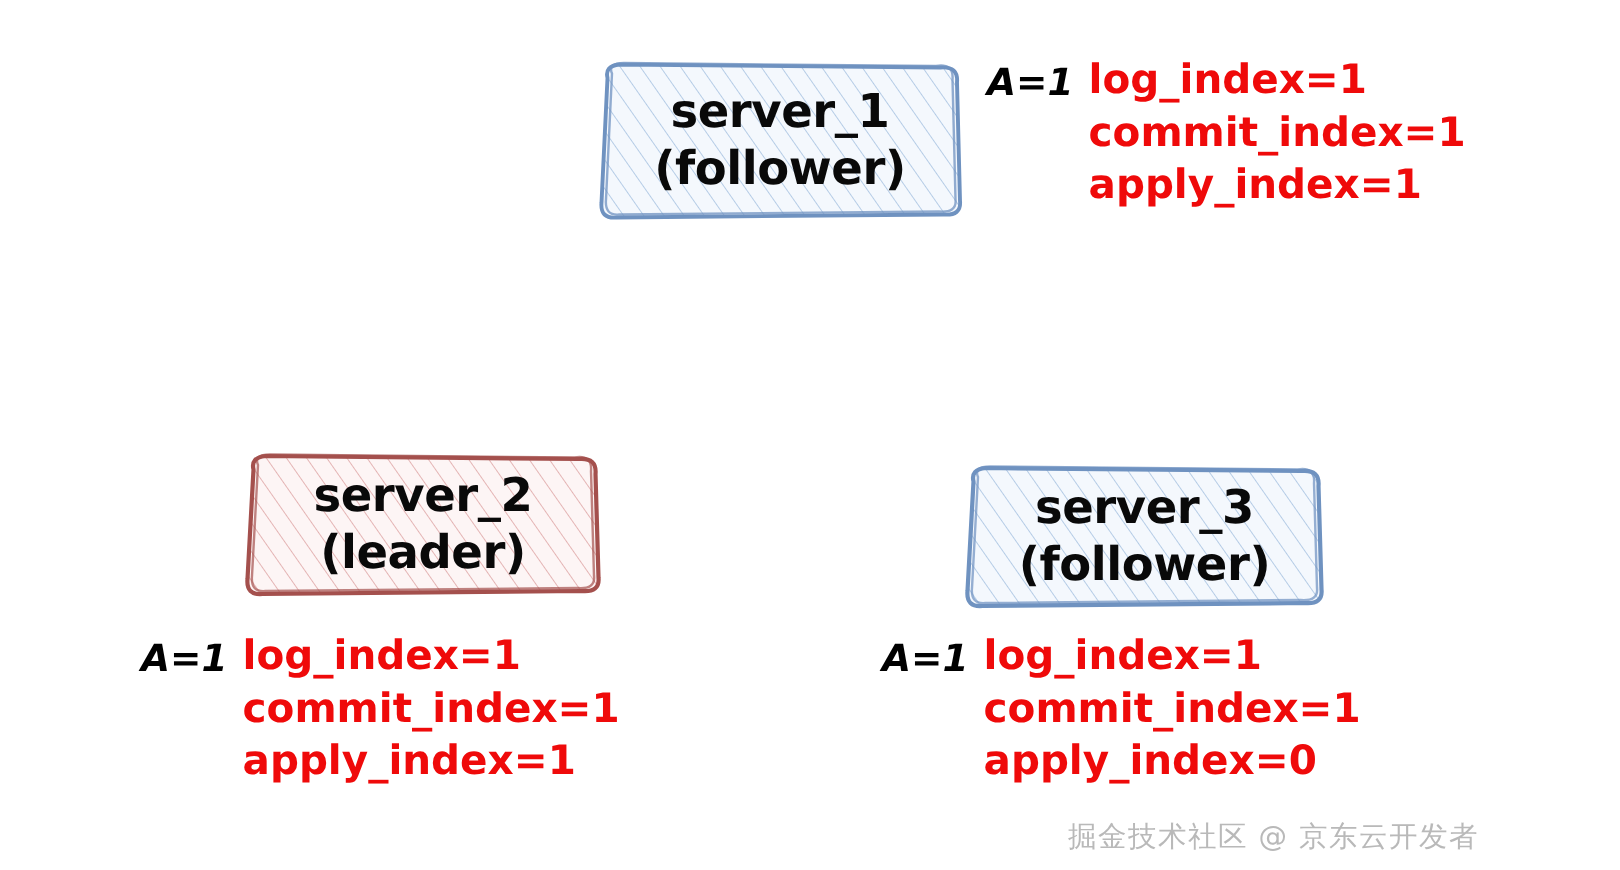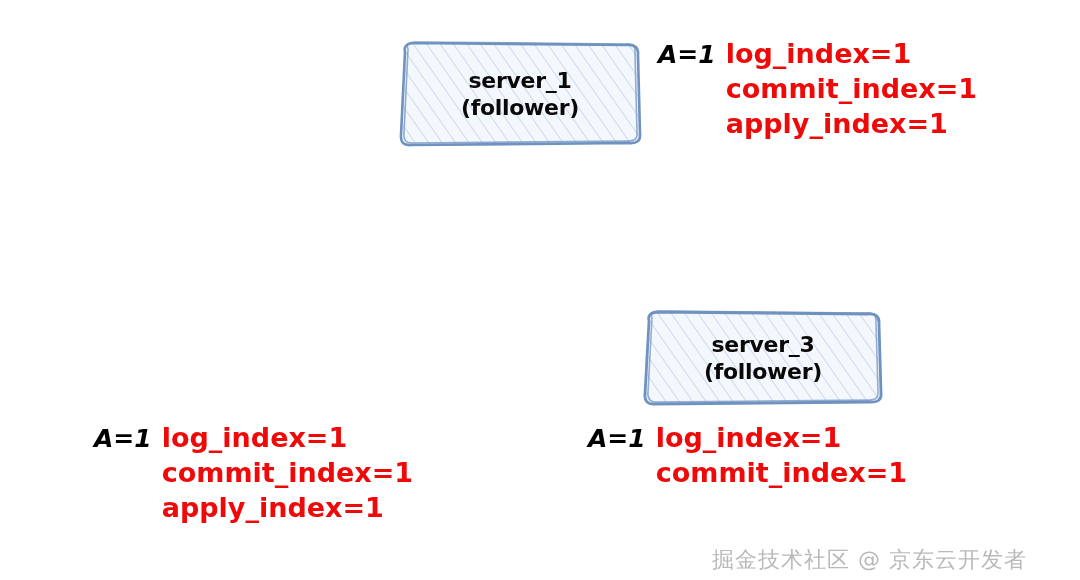--- a/index.html
+++ b/index.html
@@ -34,21 +34,21 @@
   .node-label {
     position: absolute;
     left: 0;
     right: 0;
     top: 50%;
     transform: translateY(-50%);
     text-align: center;
     color: #090909;
     font-family: "DejaVu Sans", sans-serif;
     font-weight: bold;
-    font-size: 22px;
+    font-size: 31px;
     line-height: 1.23;
     letter-spacing: -0.3px;
     white-space: pre-line;
     pointer-events: none;
   }
 
   
   .annot {
     position: absolute;
     display: flex;
@@ -76,21 +76,21 @@
   }
   .annot-lines > div {
     display: block;
   }
 
   
   .watermark {
     position: absolute;
     color: #b9b9b9;
     font-family: "DejaVu Sans", sans-serif;
-    font-size: 22px;
+    font-size: 19px;
     letter-spacing: 1px;
     white-space: nowrap;
   }
 </style>
 </head>
 <body>
 
 <div id="canvas">
 
   <div class="node" id="node-0" style="left: 395px; top: 38px; width: 250px; height: 112px;">
@@ -101,20 +101,34 @@
           <line x1="0" y1="0" x2="0" y2="11" stroke="#aac4e2" stroke-width="1.1"></line>
         </pattern>
       </defs>
       <path d="M10,14 Q8,6 18,5 L232,7 Q244,6 243,17 L245,96 Q246,106 234,105 L16,107 Q5,108 6,97 Z" fill="url(#hatch-blue-1)" stroke="#6f92c0" stroke-width="2.6" stroke-linejoin="round"></path>
       <path d="M13,11 Q10,4 21,4 L229,6 Q241,4 240,15 L242,95 Q243,104 231,103 L18,105 Q8,106 9,95 Z" fill="none" stroke="#6f92c0" stroke-width="1.6" stroke-linejoin="round" opacity="0.75"></path>
     </svg>
     <div class="node-label">server_1
 (follower)</div>
   </div>
 
+  <div class="node" id="node-1" style="left: 160px; top: 300px; width: 244px; height: 100px;">
+    <svg class="node-svg" viewBox="0 0 244 100" preserveAspectRatio="none">
+      <defs>
+        <pattern id="hatch-red-1" width="11" height="11" patternTransform="rotate(-35)" patternUnits="userSpaceOnUse">
+          <rect width="11" height="11" fill="#fdf5f5"></rect>
+          <line x1="0" y1="0" x2="0" y2="11" stroke="#e0a8a8" stroke-width="1.1"></line>
+        </pattern>
+      </defs>
+      <path d="M9,13 Q7,5 17,4 L226,6 Q238,5 237,16 L239,85 Q240,95 228,94 L15,96 Q4,97 5,86 Z" fill="url(#hatch-red-1)" stroke="#a4504d" stroke-width="2.8" stroke-linejoin="round"></path>
+      <path d="M12,10 Q9,3 20,3 L223,5 Q235,3 234,14 L236,84 Q237,93 225,92 L17,94 Q7,95 8,84 Z" fill="none" stroke="#a4504d" stroke-width="1.6" stroke-linejoin="round" opacity="0.7"></path>
+    </svg>
+    <div class="node-label">server_2
+(leader)</div>
+  </div>
 
   <div class="node" id="node-2" style="left: 640px; top: 308px; width: 246px; height: 100px;">
     <svg class="node-svg" viewBox="0 0 246 100" preserveAspectRatio="none">
       <defs>
         <pattern id="hatch-blue-2" width="11" height="11" patternTransform="rotate(-35)" patternUnits="userSpaceOnUse">
           <rect width="11" height="11" fill="#f4f8fd"></rect>
           <line x1="0" y1="0" x2="0" y2="11" stroke="#aac4e2" stroke-width="1.1"></line>
         </pattern>
       </defs>
       <path d="M9,13 Q7,5 17,4 L228,6 Q240,5 239,16 L241,85 Q242,95 230,94 L15,96 Q4,97 5,86 Z" fill="url(#hatch-blue-2)" stroke="#6f92c0" stroke-width="2.8" stroke-linejoin="round"></path>
@@ -140,18 +154,19 @@
       <div>commit_index=1</div>
       <div>apply_index=1</div>
     </div>
   </div>
 
   <div class="annot" id="annot-2" style="left: 588px; top: 420px;">
     <div class="annot-a">A=1</div>
     <div class="annot-lines">
       <div>log_index=1</div>
       <div>commit_index=1</div>
+      <div>apply_index=0</div>
     </div>
   </div>
 
   <div class="watermark" style="left: 712px; top: 545px;">掘金技术社区 @ 京东云开发者</div>
 
 </div>
 
 </body></html>

